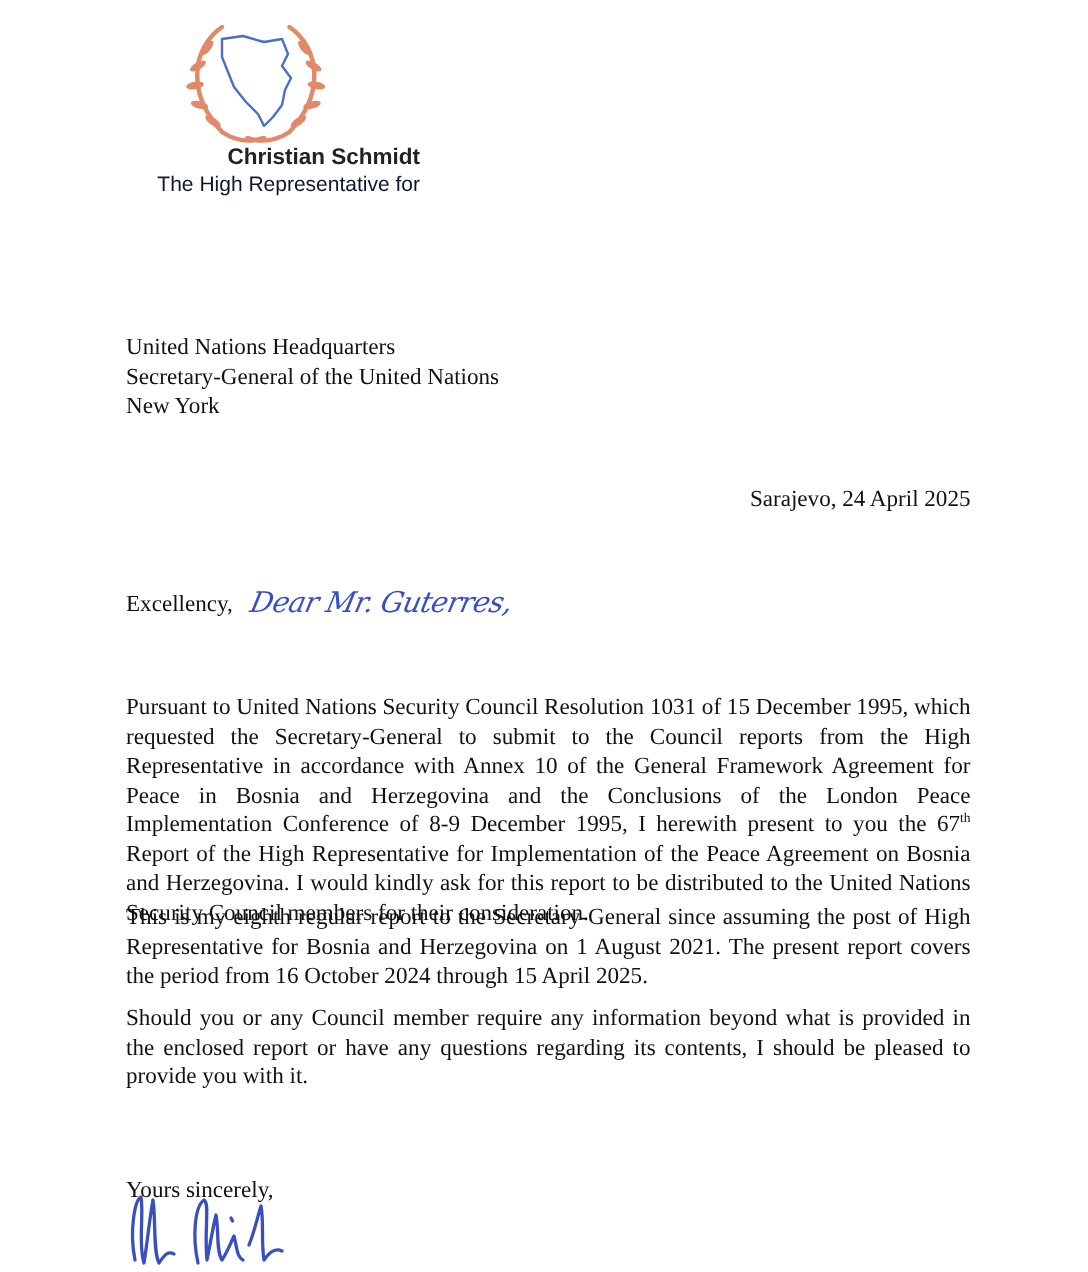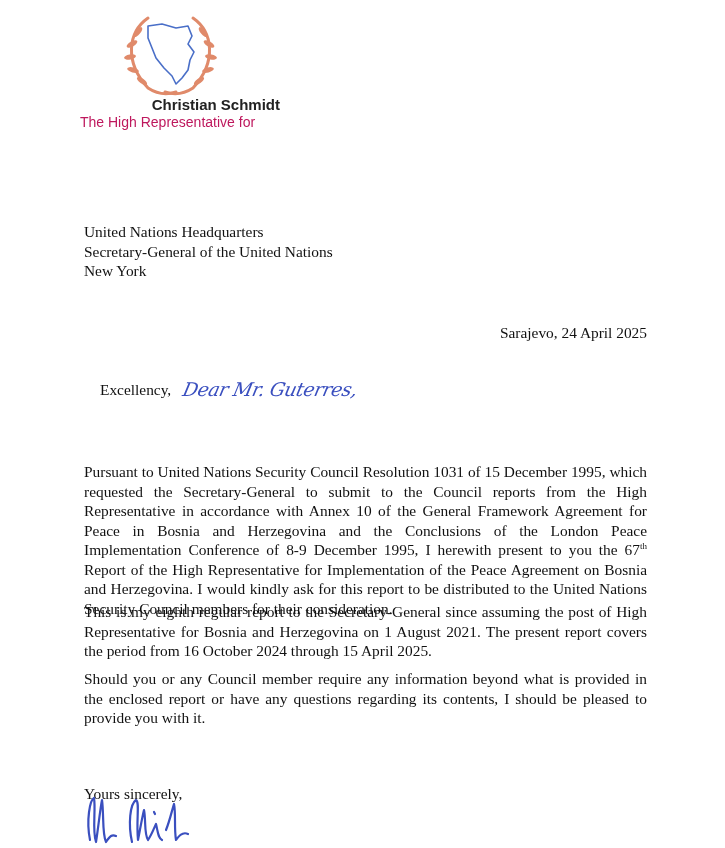--- a/index.html
+++ b/index.html
@@ -1,26 +1,26 @@
 <!DOCTYPE html>
 <html><head>
 <meta charset="utf-8">
 <style>
   html, body { margin: 0; padding: 0; background: #ffffff; }
   body { width: 725px; height: 848px; position: relative; overflow: hidden; color: #111; }
   .emblem { position: absolute; left: 118px; top: 12px; width: 105px; height: 88px; }
   .lh-name { position: absolute; left: 80px; top: 96px; width: 200px; text-align: right;
     font-family: "Liberation Sans", sans-serif; font-weight: bold; font-size: 15px; color: #222; }
-  .lh-title { position: absolute; left: 80px; top: 114px; width: 200px; text-align: left;
-    font-family: "Liberation Sans", sans-serif; font-size: 14px; line-height: 17px; color: #be185d; }
+  .lh-title { position: absolute; left: 80px; top: 114px; width: 200px; text-align: right;
+    font-family: "Liberation Sans", sans-serif; font-size: 14px; line-height: 17px; color: #0f172a; }
   .serif { font-family: "Liberation Serif", serif; font-size: 15.4px; line-height: 19.5px; }
   .recipient { position: absolute; left: 84px; top: 222px; }
   .recipient .name { font-weight: bold; }
   .date { position: absolute; right: 78px; top: 323px; }
-  .salutation { position: absolute; left: 84px; top: 380px; display: flex; align-items: center; margin-left: 16px; }
+  .salutation { position: absolute; left: 84px; top: 393px; display: flex; align-items: center; }
   .hand { font-family: "DejaVu Serif", serif; font-style: italic; color: #3a4fbf; font-size: 19px; margin-left: 12px; transform: skewX(-12deg); letter-spacing: -0.5px; }
   .para { position: absolute; left: 84px; width: 563px; text-align: justify; }
   .p1 { top: 442px; margin-top: 20px; }
   .p2 { top: 602px; }
   .p3 { top: 669px; }
   .closing { position: absolute; left: 84px; top: 784px; text-align: right; }
   .signature { position: absolute; left: 82px; top: 790px; width: 110px; height: 58px; }
   sup { font-size: 9px; line-height: 0; }
 </style>
 </head>

